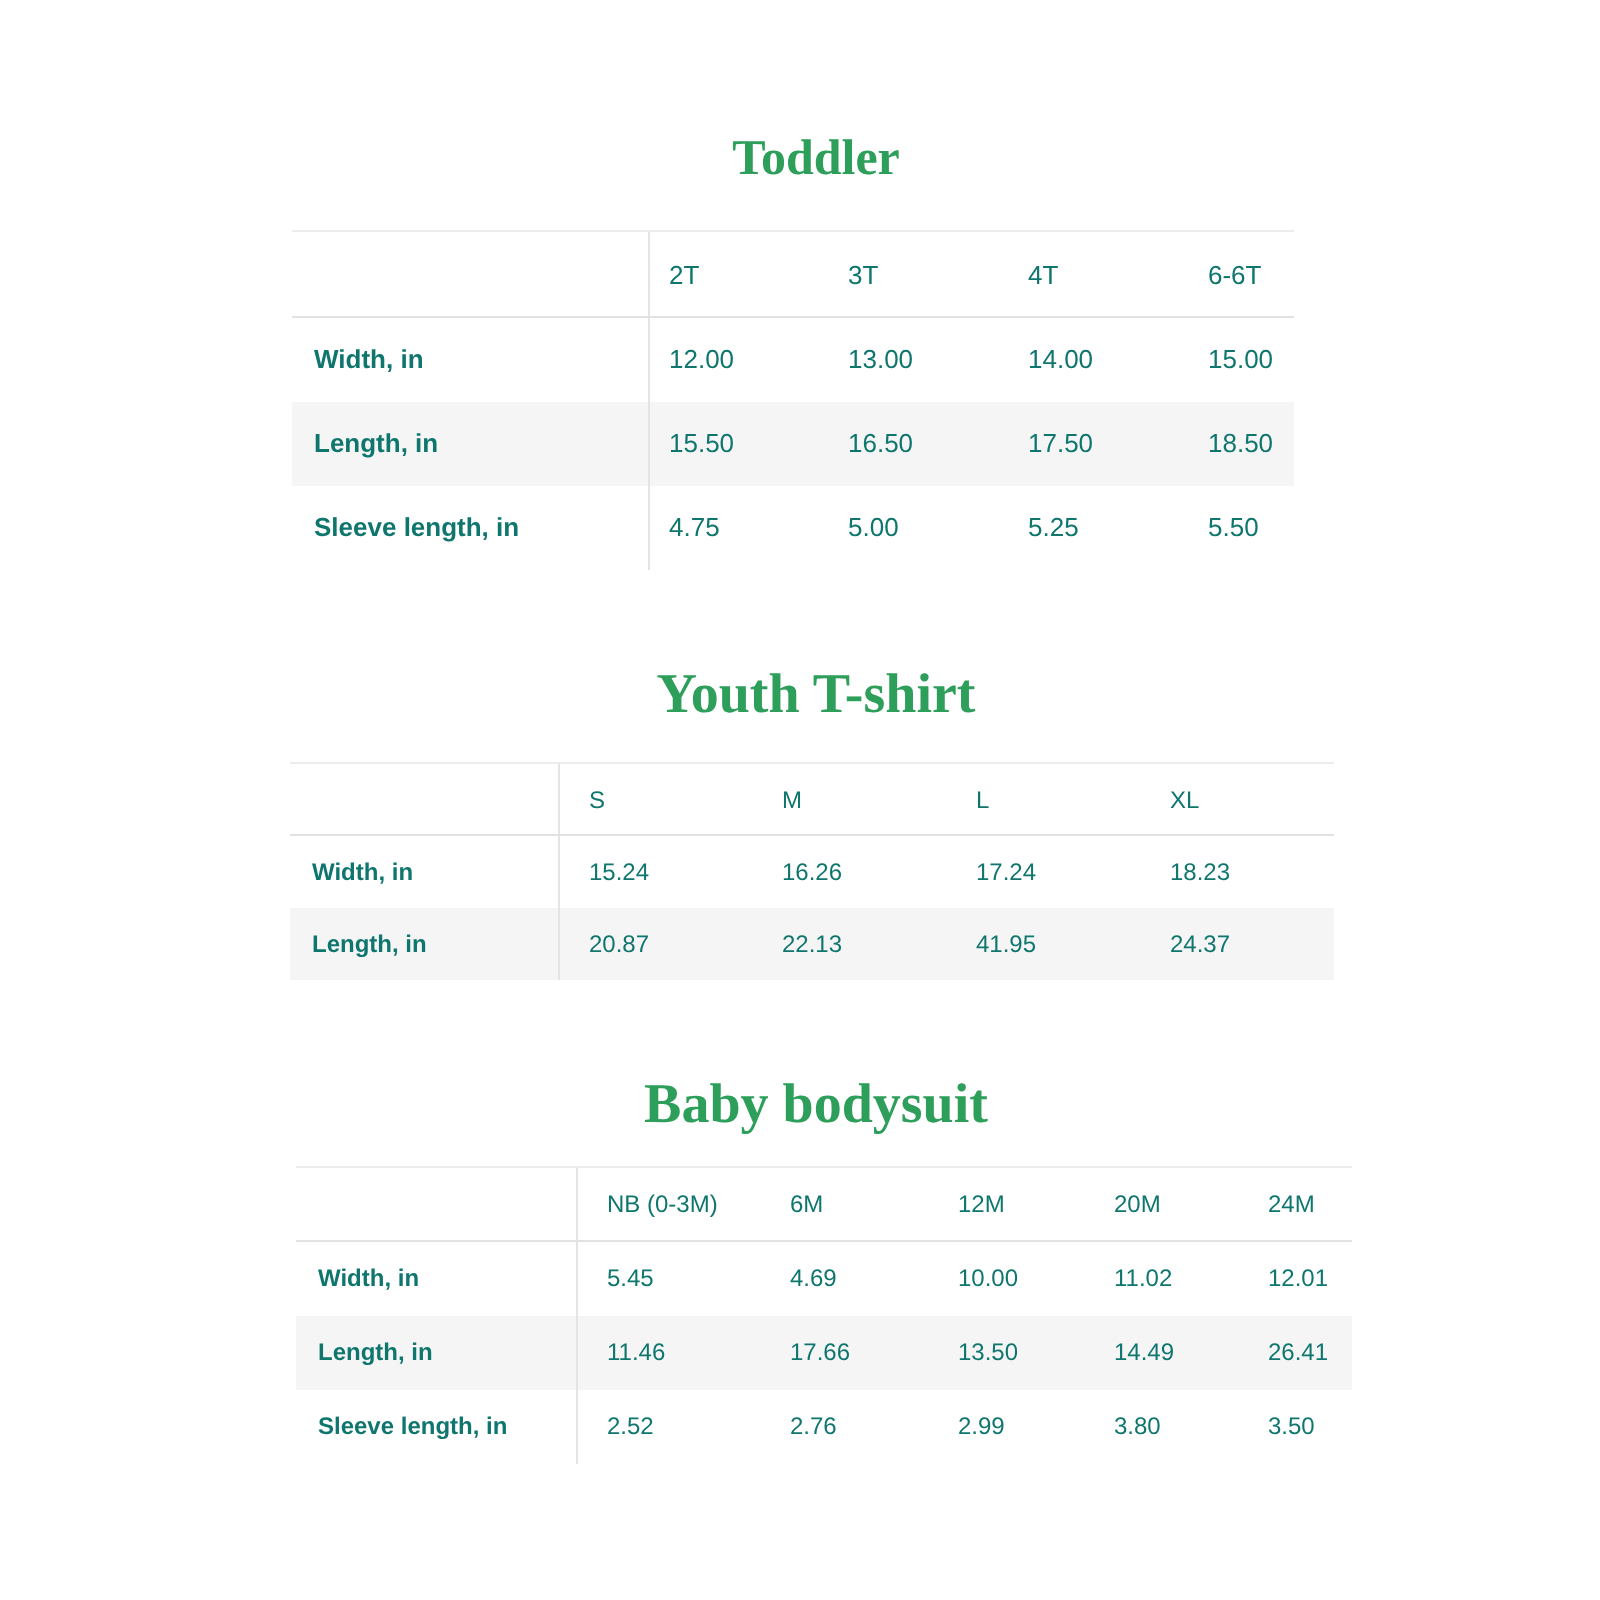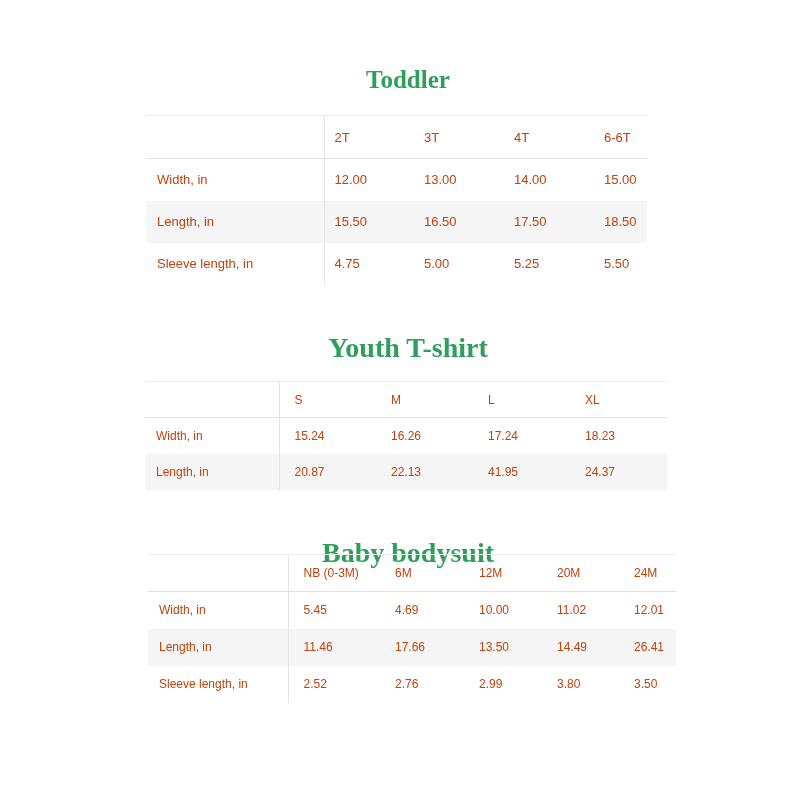--- a/index.html
+++ b/index.html
@@ -32,44 +32,44 @@
     border-collapse: collapse;
     table-layout: fixed;
   }
   .size-table th, .size-table td {
     font-weight: normal;
     text-align: left;
     vertical-align: middle;
     padding: 0 4px 0 10px;
     white-space: nowrap;
     overflow: hidden;
-    color: #c2410c;
-  }
-  .size-table th:first-child, .size-table td:first-child { padding-left: 11px; }
+    color: #0f766e;
+  }
+  .size-table th:first-child, .size-table td:first-child { padding-left: 11px; font-weight: bold; }
   .size-table thead th {
     border-top: 1px solid #ededed;
     border-bottom: 1px solid #e2e2e2;
   }
   .size-table th:nth-child(2), .size-table td:nth-child(2) {
     border-left: 1px solid #e4e4e4;
   }
   .size-table tbody tr:nth-child(even) { background: #f5f5f6; }
 
   
   .table-0 { left: 146px; top: 115px; width: 501px; font-size: 13px; }
   .table-0 thead tr { height: 43px; }
   .table-0 tbody tr { height: 42px; }
 
   
   .table-1 { left: 145px; top: 381px; width: 522px; font-size: 12px; }
   .table-1 thead tr, .table-1 tbody tr { height: 36px; }
   .table-1 th:not(:first-child), .table-1 td:not(:first-child) { padding-left: 15px; }
 
   
-  .table-2 { left: 148px; top: 554px; width: 528px; font-size: 12px; }
+  .table-2 { left: 148px; top: 583px; width: 528px; font-size: 12px; }
   .table-2 thead tr, .table-2 tbody tr { height: 37px; }
   .table-2 th:not(:first-child), .table-2 td:not(:first-child) { padding-left: 15px; }
 </style>
 </head>
 <body>
 
 <div>
 
   <h2 class="section-title title-0">Toddler</h2>
   <table class="size-table table-0">

